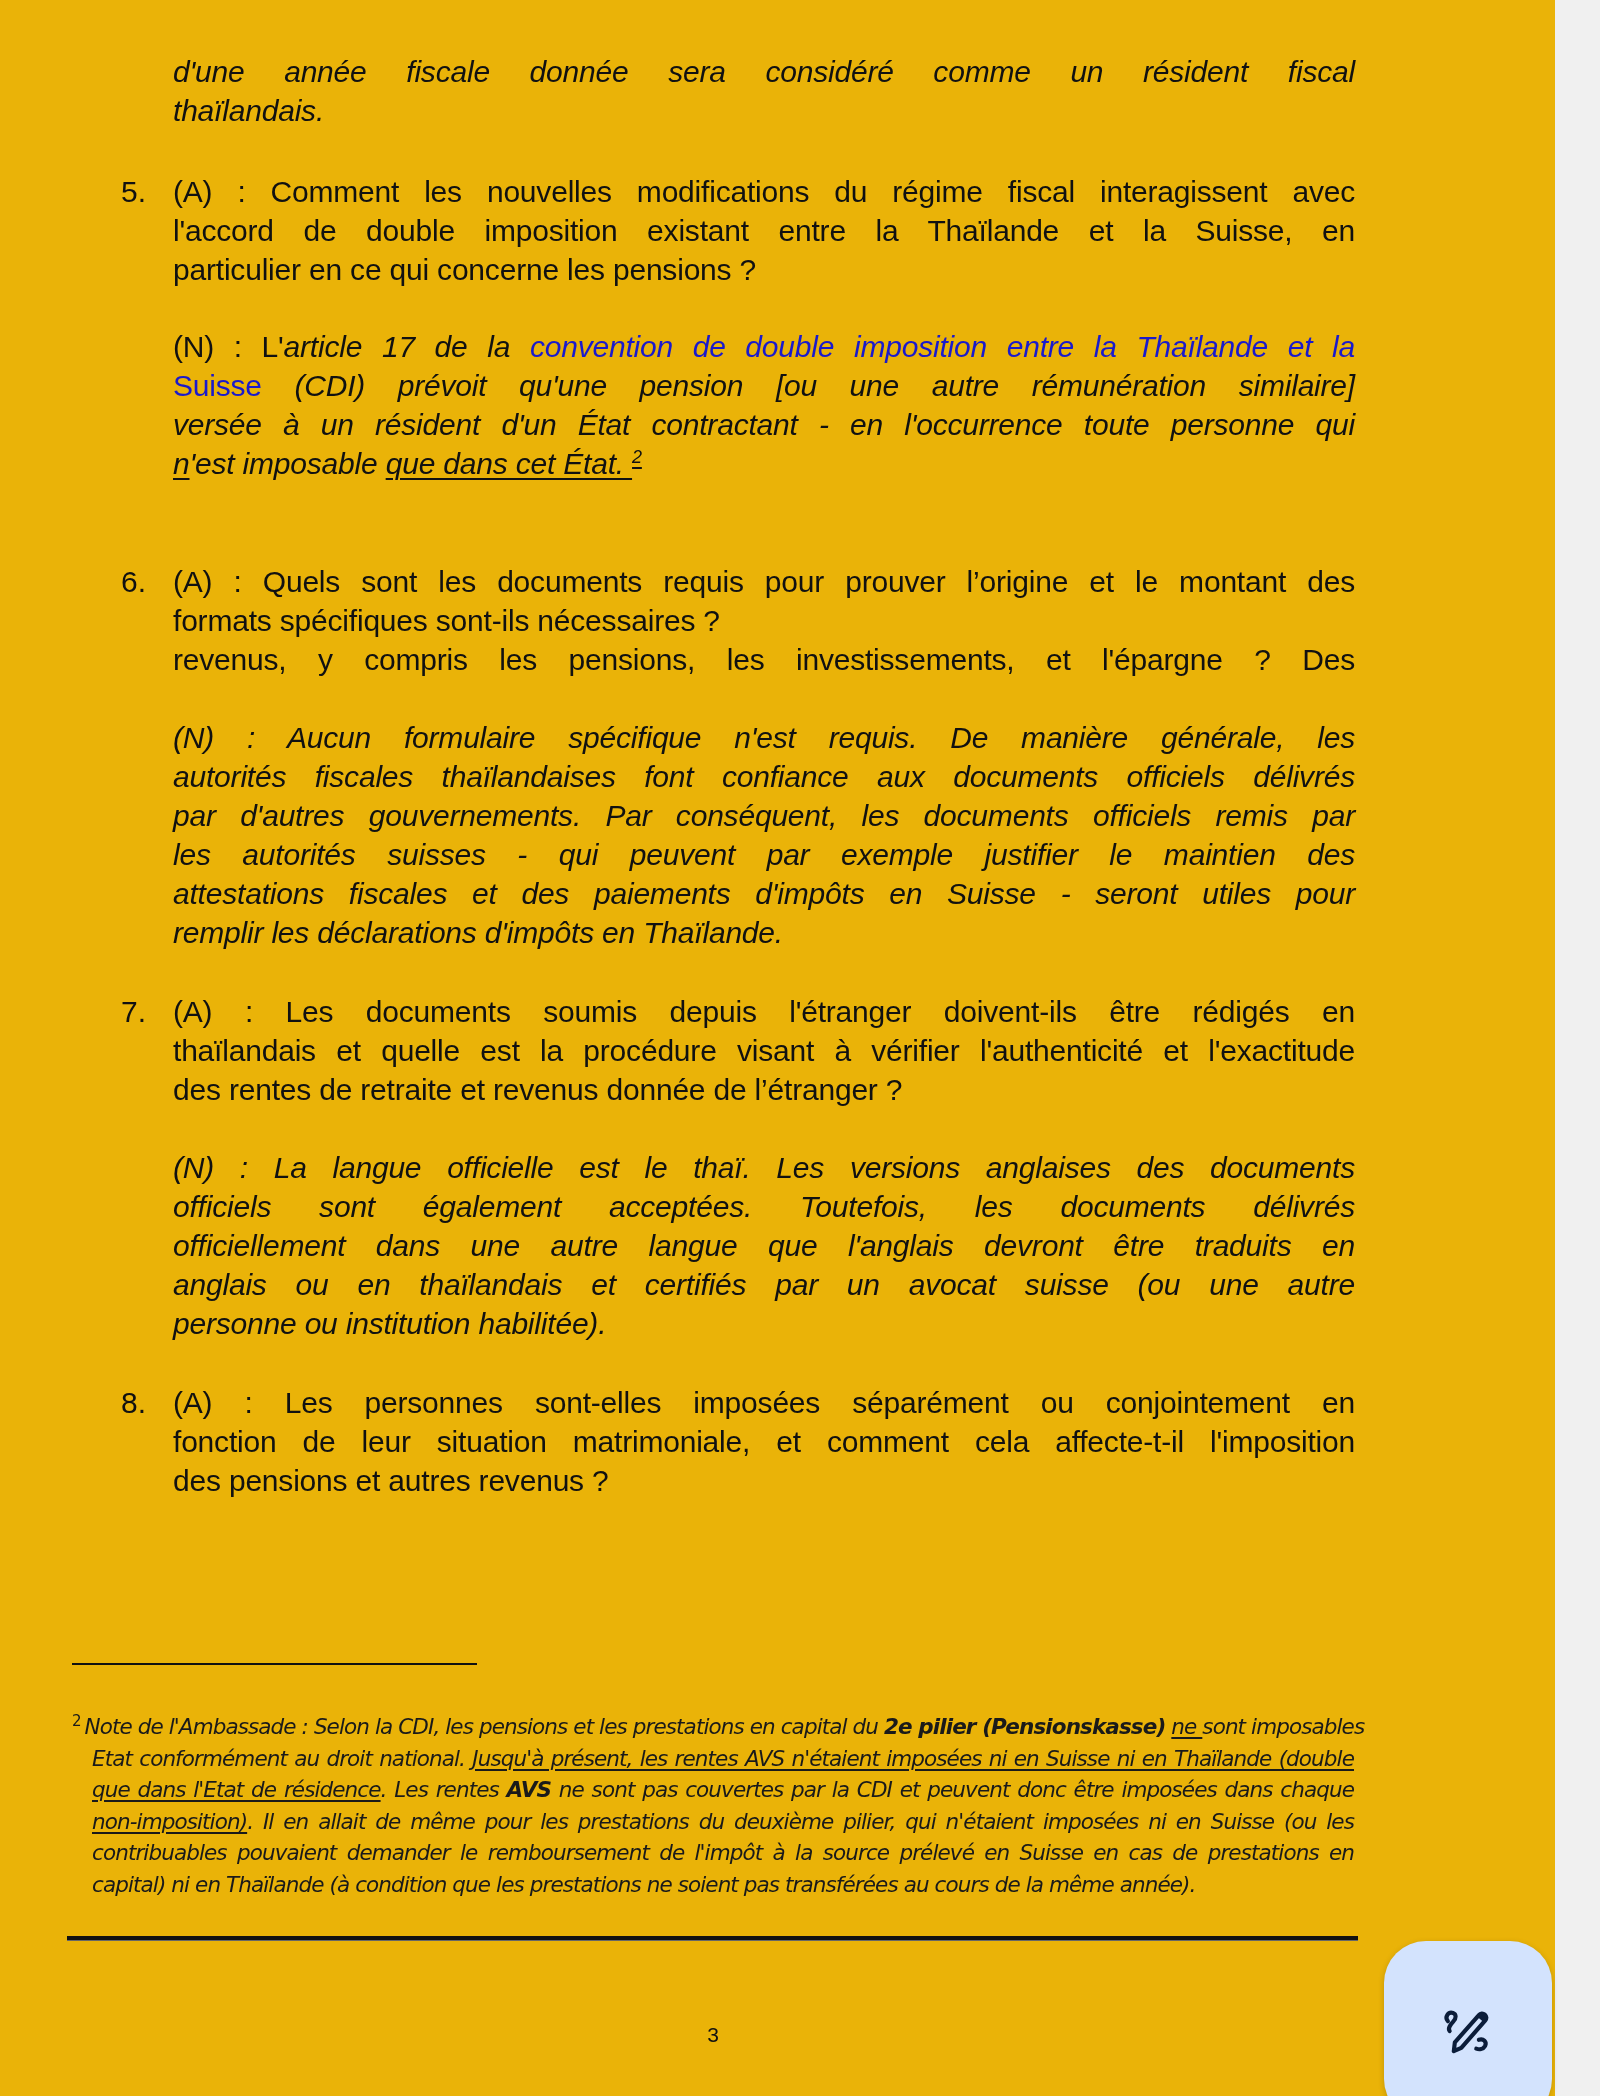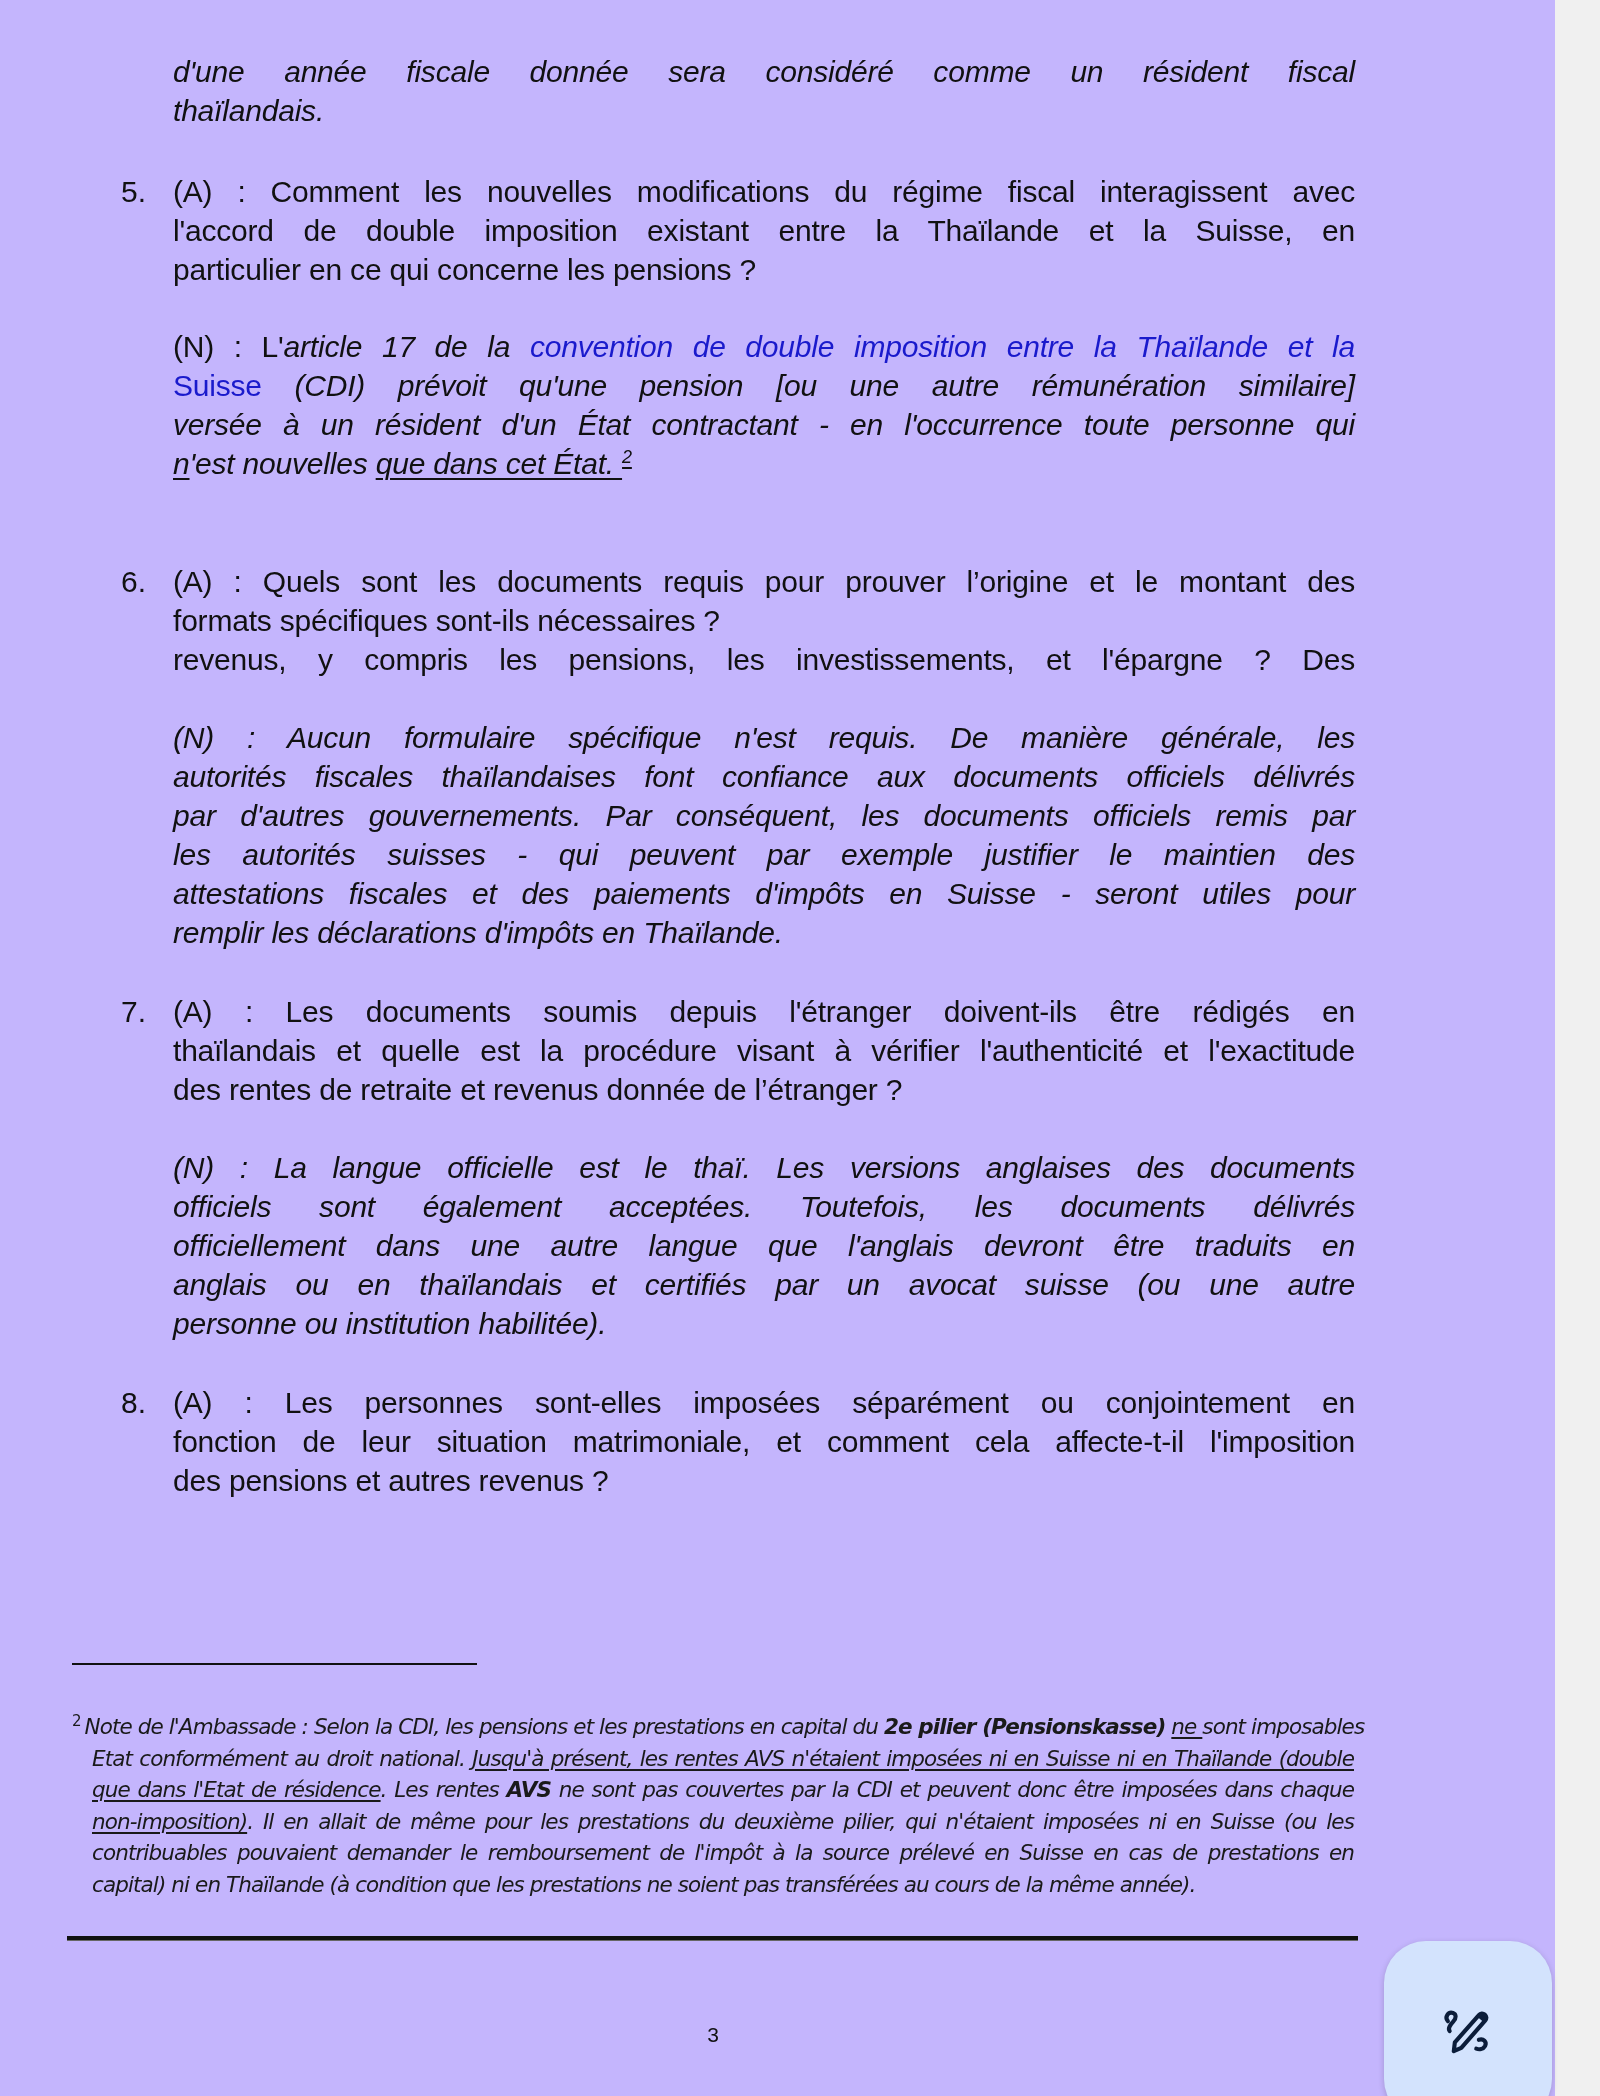--- a/index.html
+++ b/index.html
@@ -4,21 +4,21 @@
 <style>
   html, body { margin: 0; padding: 0; }
   body {
     width: 1600px; height: 2096px; position: relative; overflow: hidden;
     background: #f0f0f0;
     font-family: "Liberation Sans", sans-serif;
     color: #111;
   }
   .page {
     position: absolute; left: 0; top: 0; width: 1555px; height: 2096px;
-    background: #c4b5fd;
+    background: #eab308;
   }
   .block { position: absolute; left: 173px; width: 1182px; }
   .line {
     height: 39px; line-height: 39px; font-size: 30px;
     white-space: nowrap; text-align: justify; text-align-last: justify;
     letter-spacing: -0.2px;
   }
   .line.last { text-align-last: left; }
   .num {
     position: absolute; left: -52px; top: 0; font-size: 30px; line-height: 39px;
@@ -73,21 +73,21 @@
   <div class="block" style="top:172px">
       <span class="num">5.</span>
       <div class="line"><span>(A) : Comment les nouvelles modifications du régime fiscal interagissent avec</span></div>
       <div class="line"><span>l'accord de double imposition existant entre la Thaïlande et la Suisse, en</span></div>
       <div class="line last"><span>particulier en ce qui concerne les pensions ?</span></div>
     </div>
   <div class="block" style="top:327px">
       <div class="line"><span>(N) : L'</span><span class="i">article 17 de la </span><span class="i link">convention de double imposition entre la Thaïlande et la</span></div>
       <div class="line"><span class="link">Suisse</span><span class="i"> (CDI) prévoit qu'une pension [ou une autre rémunération similaire]</span></div>
       <div class="line"><span class="i">versée à un résident d'un État contractant - en l'occurrence toute personne qui</span></div>
-      <div class="line last"><span class="i u">n</span><span class="i">'est nouvelles </span><span class="i u">que dans cet État. </span><span class="i u sup">2</span></div>
+      <div class="line last"><span class="i u">n</span><span class="i">'est imposable </span><span class="i u">que dans cet État. </span><span class="i u sup">2</span></div>
     </div>
 
   <div class="block" style="top:562px">
       <span class="num">6.</span>
       <div class="line"><span>(A) : Quels sont les documents requis pour prouver l’origine et le montant des</span></div>
       <div class="line last"><span>formats spécifiques sont-ils nécessaires ?</span></div>
       <div class="line"><span>revenus, y compris les pensions, les investissements, et l'épargne ? Des</span></div>
     </div>
   <div class="block" style="top:718px">
       <div class="line"><span class="i">(N) : Aucun formulaire spécifique n'est requis. De manière générale, les</span></div>

